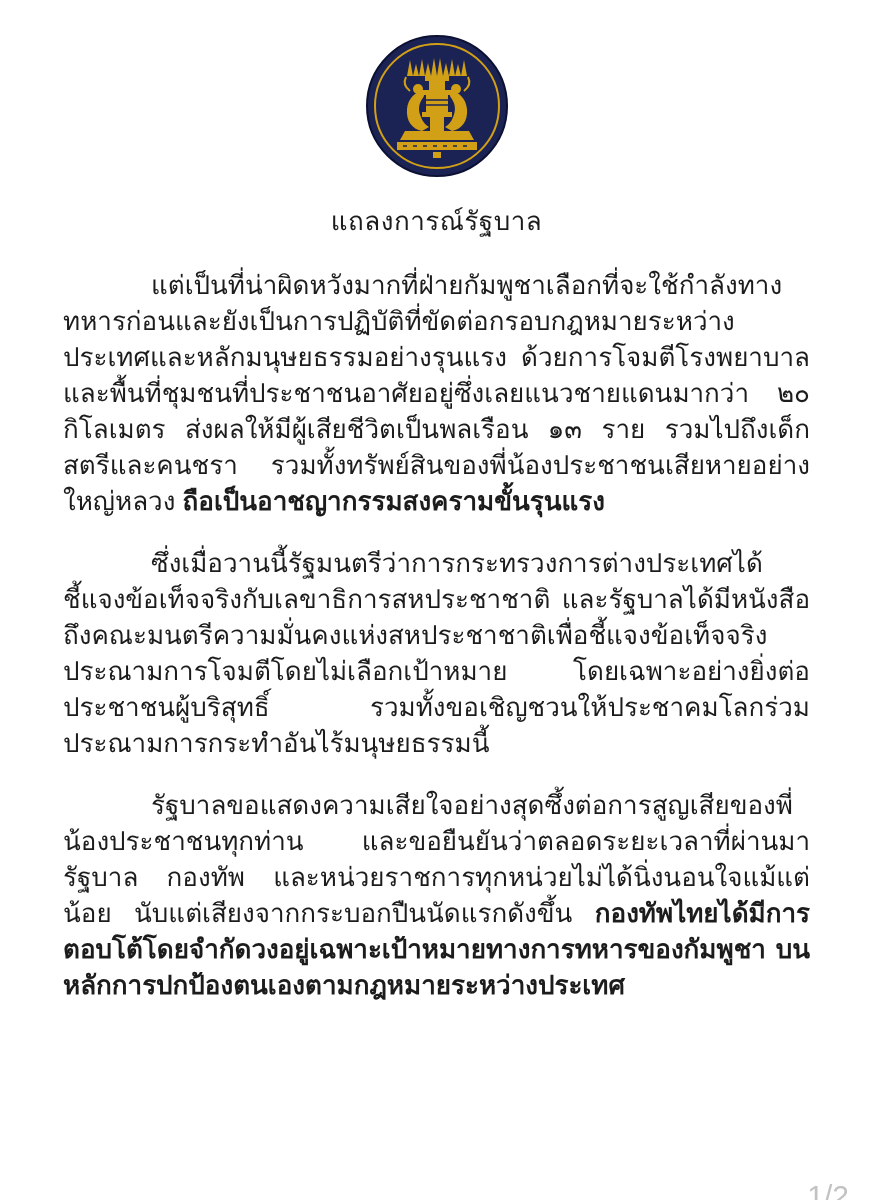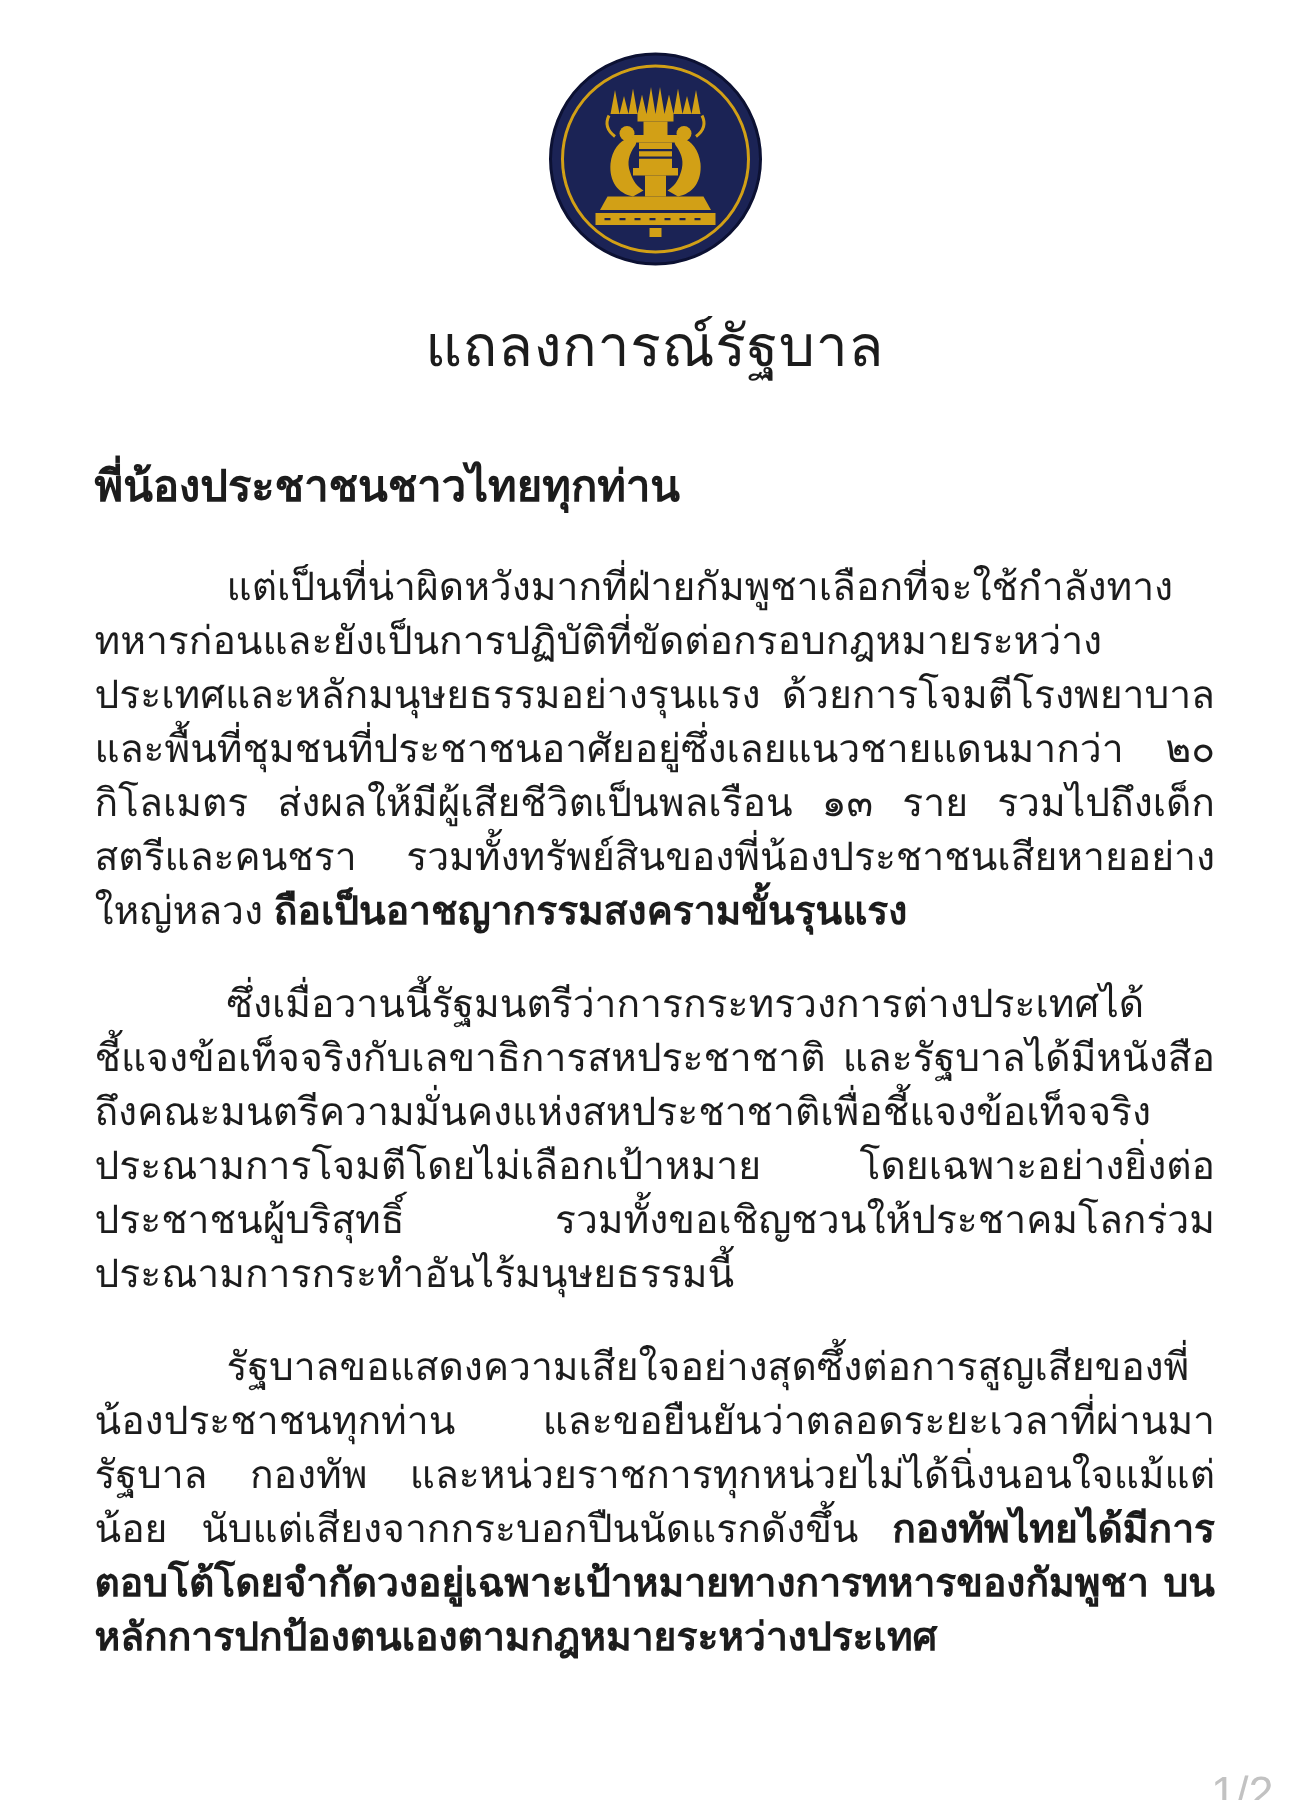--- a/index.html
+++ b/index.html
@@ -20,21 +20,21 @@
   }
   .emblem-wrap{display:flex;justify-content:center;padding-top:34px;}
   .emblem-wrap svg{width:144px;height:144px;display:block;}
   .seal-bg{fill:var(--navy);stroke:#0c1133;stroke-width:2;}
   .seal-ring{fill:none;stroke:var(--gold);stroke-width:2;}
   .seal-gold{fill:var(--gold);}
   .seal-gold-line{stroke:var(--gold);stroke-width:2;fill:none;}
   .seal-navy-line{stroke:var(--navy);stroke-width:1.5;fill:none;}
   .doc-title{
     text-align:center;
-    font-size:38px;
+    font-size:26px;
     margin-top:22px;
     letter-spacing:.5px;
   }
   .salutation{
     font-weight:bold;
     font-size:29px;
     margin:40px 63px 0 63px;
   }
   .doc-body{
     margin:0 63px;
@@ -87,21 +87,20 @@
 
       <path class="seal-gold" d="M40,97 h64 l5,9 h-74 z"></path>
       <rect class="seal-gold" x="32" y="108" width="80" height="8"></rect>
       <path class="seal-navy-line" d="M38,112 h4 M48,112 h4 M58,112 h4 M68,112 h4 M78,112 h4 M88,112 h4 M98,112 h4"></path>
       <rect class="seal-gold" x="68" y="118" width="8" height="6"></rect>
     </svg>
   </div>
 
   <div class="doc-title">แถลงการณ์รัฐบาล</div>
 
-  <div class="salutation">พี่น้องประชาชนชาวไทยทุกท่าน</div>
 
   <div class="doc-body">
       <p class="paragraph"><span class="seg">แต่เป็นที่น่าผิดหวังมากที่ฝ่ายกัมพูชาเลือกที่จะใช้กำลังทางทหารก่อนและยังเป็นการปฏิบัติที่ขัดต่อกรอบกฎหมายระหว่างประเทศและหลักมนุษยธรรมอย่างรุนแรง ด้วยการโจมตีโรงพยาบาล และพื้นที่ชุมชนที่ประชาชนอาศัยอยู่ซึ่งเลยแนวชายแดนมากว่า ๒๐ กิโลเมตร ส่งผลให้มีผู้เสียชีวิตเป็นพลเรือน ๑๓ ราย รวมไปถึงเด็ก สตรีและคนชรา รวมทั้งทรัพย์สินของพี่น้องประชาชนเสียหายอย่างใหญ่หลวง </span><span class="seg bold">ถือเป็นอาชญากรรมสงครามขั้นรุนแรง</span></p>
       <p class="paragraph"><span class="seg">ซึ่งเมื่อวานนี้รัฐมนตรีว่าการกระทรวงการต่างประเทศได้ชี้แจงข้อเท็จจริงกับเลขาธิการสหประชาชาติ และรัฐบาลได้มีหนังสือถึงคณะมนตรีความมั่นคงแห่งสหประชาชาติเพื่อชี้แจงข้อเท็จจริง ประณามการโจมตีโดยไม่เลือกเป้าหมาย โดยเฉพาะอย่างยิ่งต่อประชาชนผู้บริสุทธิ์ รวมทั้งขอเชิญชวนให้ประชาคมโลกร่วมประณามการกระทำอันไร้มนุษยธรรมนี้</span></p>
       <p class="paragraph"><span class="seg">รัฐบาลขอแสดงความเสียใจอย่างสุดซึ้งต่อการสูญเสียของพี่น้องประชาชนทุกท่าน และขอยืนยันว่าตลอดระยะเวลาที่ผ่านมารัฐบาล กองทัพ และหน่วยราชการทุกหน่วยไม่ได้นิ่งนอนใจแม้แต่น้อย นับแต่เสียงจากกระบอกปืนนัดแรกดังขึ้น </span><span class="seg bold">กองทัพไทยได้มีการตอบโต้โดยจำกัดวงอยู่เฉพาะเป้าหมายทางการทหารของกัมพูชา บนหลักการปกป้องตนเองตามกฎหมายระหว่างประเทศ</span></p>
     </div>
 
   <div class="page-indicator">1/2</div>
 
 </div>

